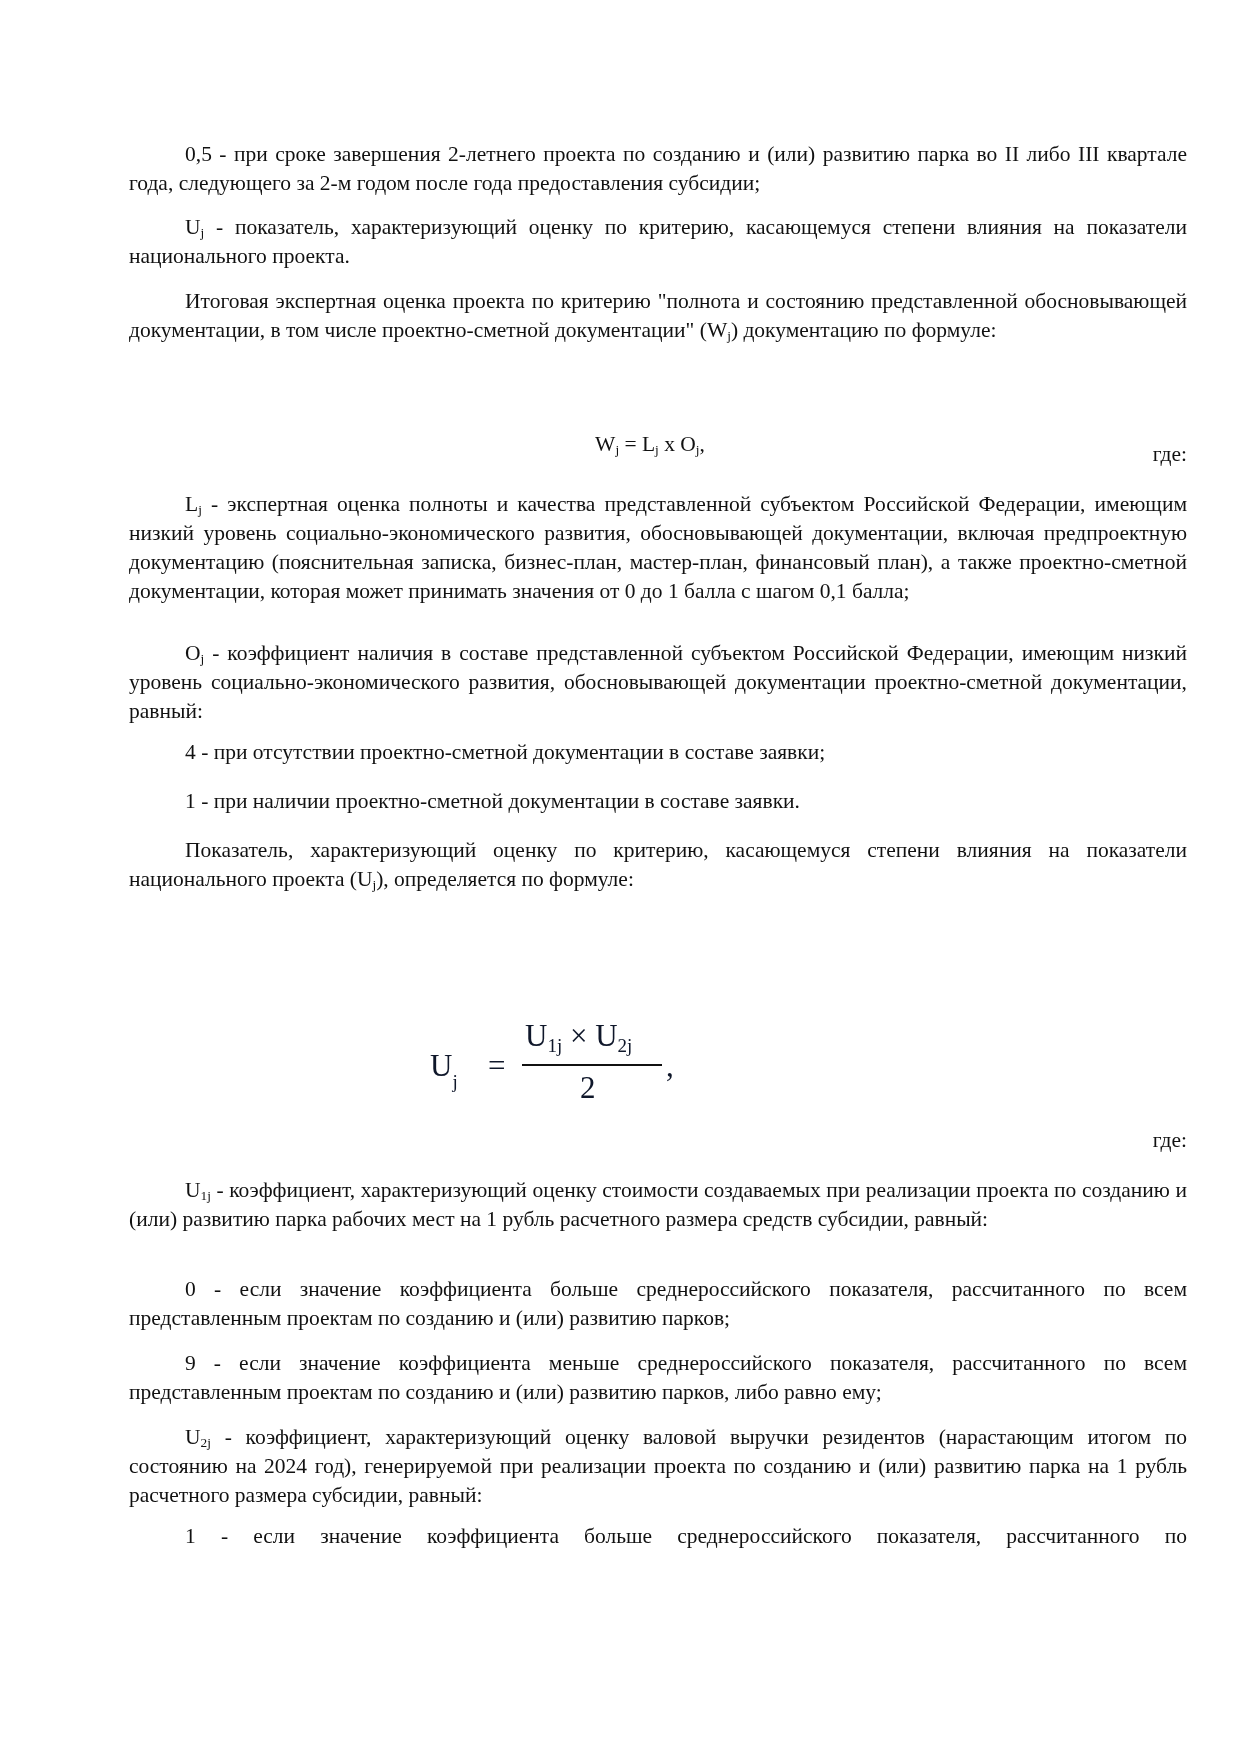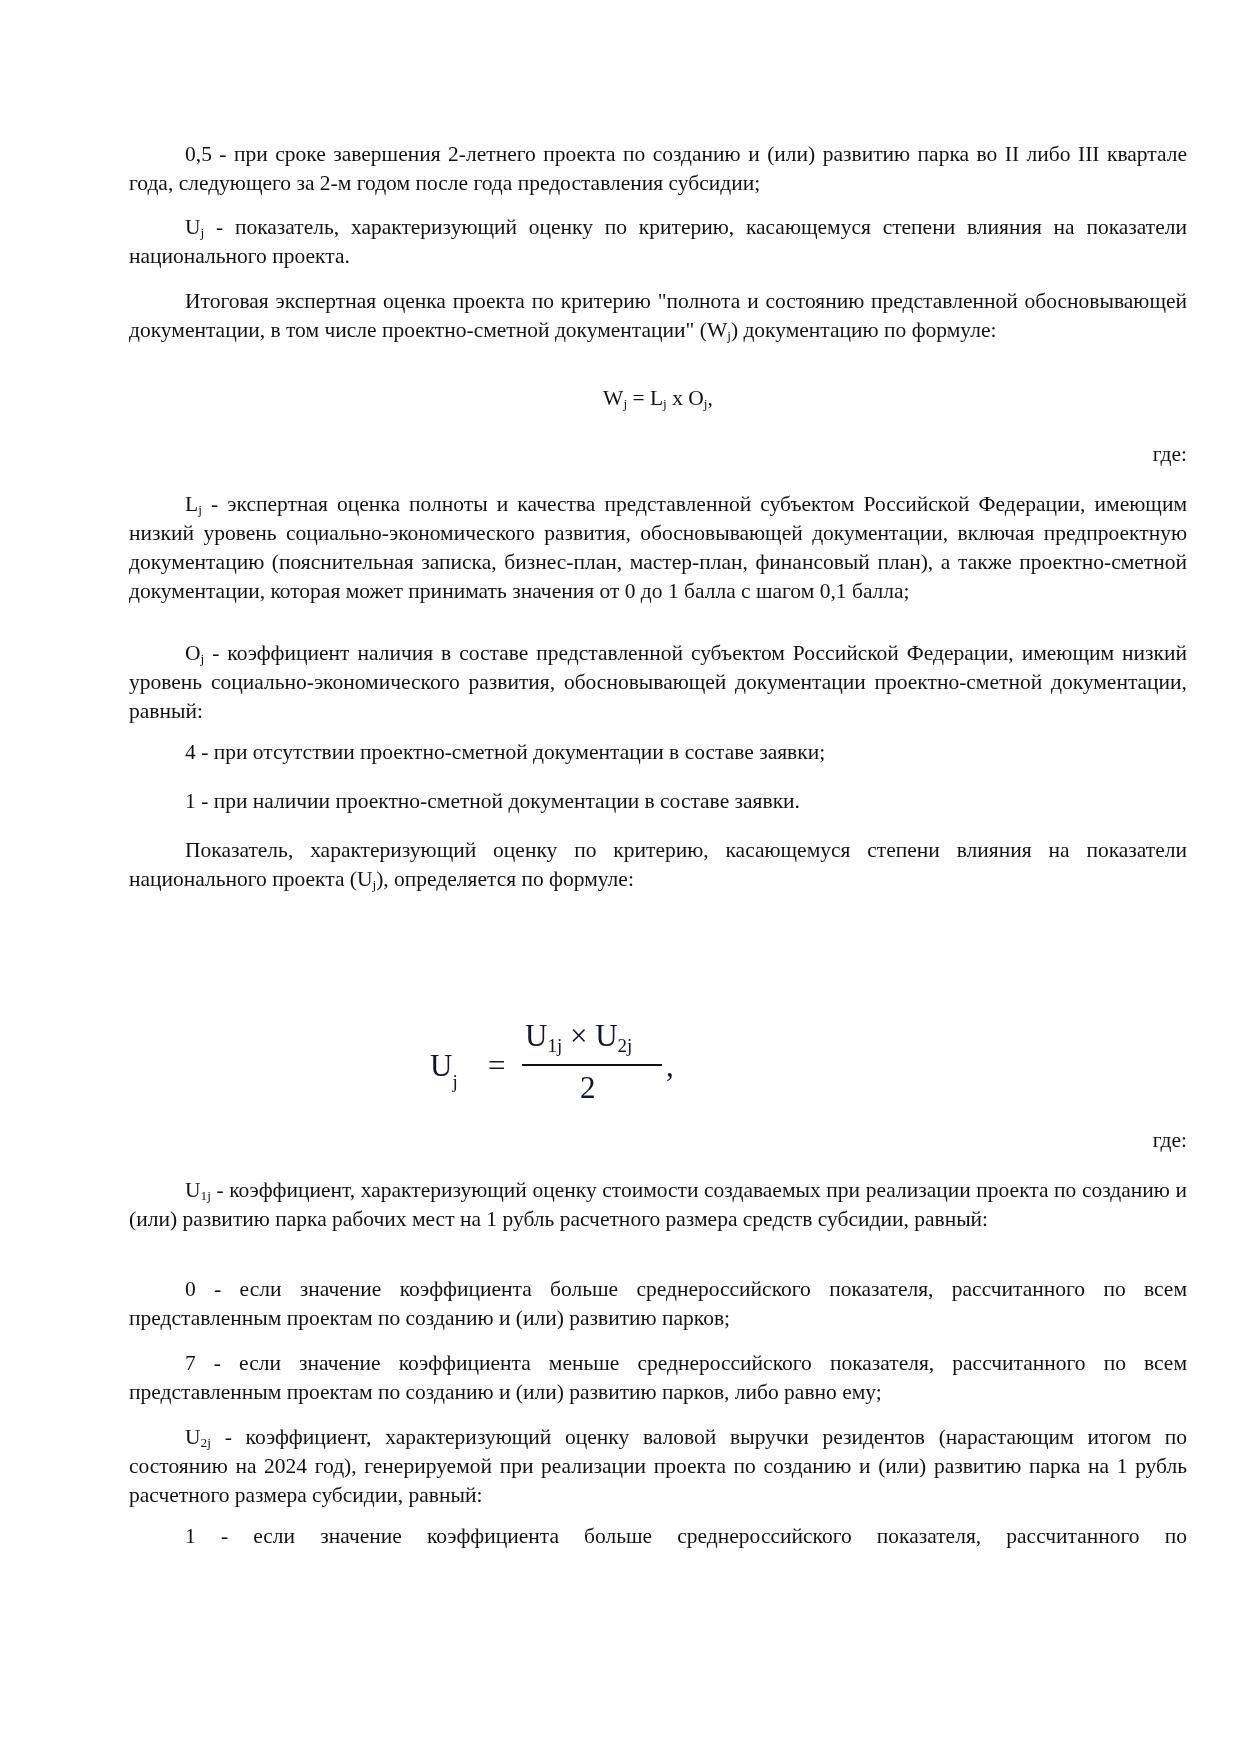--- a/index.html
+++ b/index.html
@@ -4,21 +4,21 @@
   <style>
     html, body { margin: 0; padding: 0; background: #ffffff; }
     body { width: 1240px; height: 1754px; position: relative; overflow: hidden; }
     .page {
       position: absolute; left: 117px; top: 0; width: 1058px;
       font-family: "Liberation Serif", "DejaVu Serif", serif;
       font-size: 21.5px; color: #111111; line-height: 29px;
     }
     .p { position: absolute; left: 8px; width: 1058px; text-align: justify; text-indent: 56px; margin: 4px; }
     .p.left { text-align: right; }
-    .formula { position: absolute; left: 12px; width: 1058px; text-align: center; }
+    .formula { position: absolute; left: 4px; width: 1058px; text-align: center; margin-top: 46px; }
     sub { font-size: 0.62em; vertical-align: -0.25em; line-height: 0; }
     .frac-wrap { position: absolute; left: 430px; top: 1018px; width: 300px; height: 100px;
       font-family: "Liberation Serif", serif; font-size: 31px; color: #0f172a; }
     .fw-lhs { position: absolute; left: 0; top: 30px; }
     .fw-eq { position: absolute; left: 58px; top: 30px; }
     .fw-num { position: absolute; left: 95px; top: 0px; white-space: nowrap; }
     .fw-bar { position: absolute; left: 92px; top: 46px; width: 140px; height: 2px; background: #111; }
     .fw-den { position: absolute; left: 150px; top: 52px; }
     .fw-comma { position: absolute; left: 236px; top: 30px; }
     .fw-sub { font-size: 19px; position: relative; top: 12px; }
@@ -47,21 +47,21 @@
   <p class="p" style="top:783px"><span>1 - при наличии проектно-сметной документации в составе заявки.</span></p>
 
   <p class="p" style="top:832px"><span>Показатель, характеризующий оценку по критерию, касающемуся степени влияния на показатели национального проекта (U</span><sub>j</sub><span>), определяется по формуле:</span></p>
 
   <p class="p left" style="top:1122px"><span>где:</span></p>
 
   <p class="p" style="top:1172px"><span>U</span><sub>1j</sub><span> - коэффициент, характеризующий оценку стоимости создаваемых при реализации проекта по созданию и (или) развитию парка рабочих мест на 1 рубль расчетного размера средств субсидии, равный:</span></p>
 
   <p class="p" style="top:1271px"><span>0 - если значение коэффициента больше среднероссийского показателя, рассчитанного по всем представленным проектам по созданию и (или) развитию парков;</span></p>
 
-  <p class="p" style="top:1345px"><span>7 - если значение коэффициента меньше среднероссийского показателя, рассчитанного по всем представленным проектам по созданию и (или) развитию парков, либо равно ему;</span></p>
+  <p class="p" style="top:1345px"><span>9 - если значение коэффициента меньше среднероссийского показателя, рассчитанного по всем представленным проектам по созданию и (или) развитию парков, либо равно ему;</span></p>
 
   <p class="p" style="top:1419px"><span>U</span><sub>2j</sub><span> - коэффициент, характеризующий оценку валовой выручки резидентов (нарастающим итогом по состоянию на 2024 год), генерируемой при реализации проекта по созданию и (или) развитию парка на 1 рубль расчетного размера субсидии, равный:</span></p>
 
   <p class="p" style="top:1518px; text-align-last: justify;"><span>1 - если значение коэффициента больше среднероссийского показателя, рассчитанного по</span></p>
 </div>
 
 <div class="frac-wrap">
   <span class="fw-lhs"><span>U</span><span class="fw-sub">j</span></span>
   <span class="fw-eq">=</span>
   <span class="fw-num"><span>U</span><span class="fw-sub" style="top:6px">1j</span><span> × </span><span>U</span><span class="fw-sub" style="top:6px">2j</span></span>

